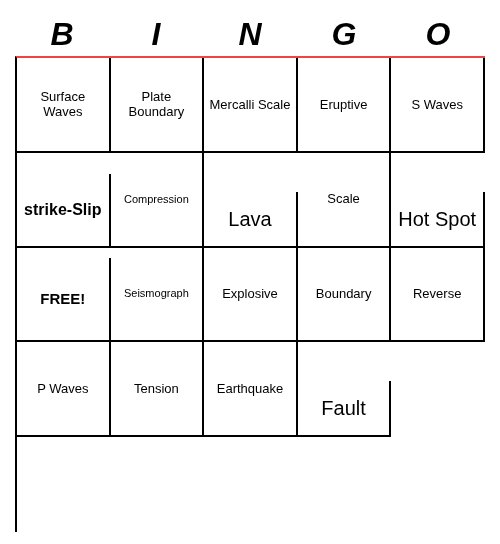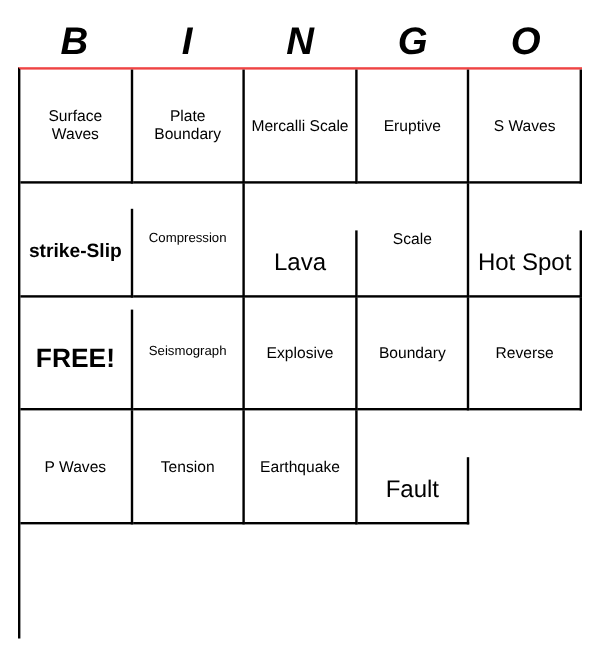--- a/index.html
+++ b/index.html
@@ -67,21 +67,21 @@
       margin-top: 21px;
     }
 
     .bingo-cell.xlarge-text {
       font-size: 20px;
       font-weight: normal;
       margin-top: 39px;
     }
 
     .bingo-cell.free-cell {
-      font-size: 22px;
+      font-size: 15px;
       font-weight: bold;
       margin-top: 10px;
     }
 
     .bingo-cell.small-text {
       font-size: 11px;
     }
   </style>
 </head>
 <body>

